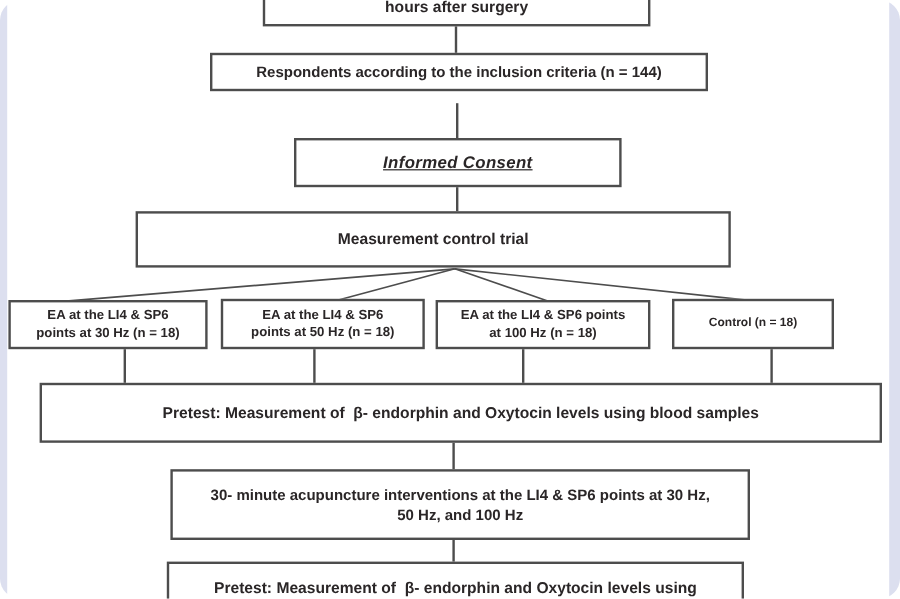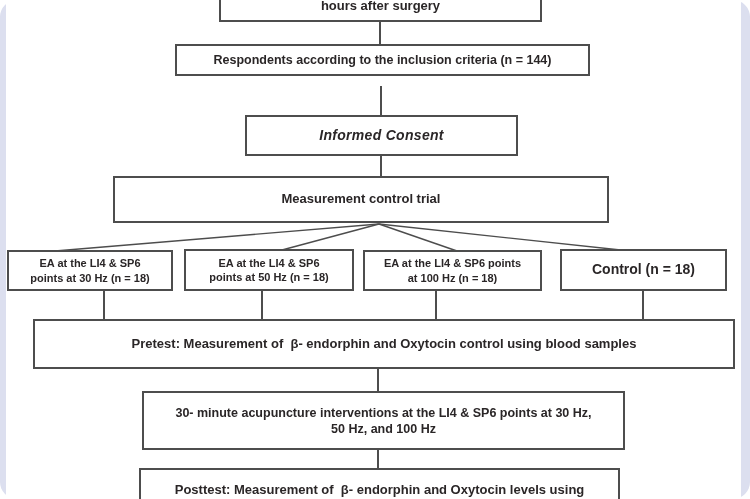--- a/index.html
+++ b/index.html
@@ -46,26 +46,26 @@
     font-size: 12.5px;
     line-height: 1.28;
     padding: 2px 6px;
   }
   .node .label { white-space: pre-wrap; }
 
   #n-surgery      { left: 219px; top: -28px; width: 323px; height: 50px;
                     align-items: flex-end; padding-bottom: 5px; font-size: 13px; }
   #n-respondents  { left: 175px; top: 44px;  width: 415px; height: 32px; font-size: 12.5px; }
   #n-consent      { left: 245px; top: 115px; width: 273px; height: 41px;
-                    font-style: italic; font-size: 14px; letter-spacing: 0.3px; }
+                    font-style: italic; font-size: 14px; letter-spacing: 0.3px; text-decoration: underline; }
   #n-randomized   { left: 113px; top: 176px; width: 496px; height: 47px; font-size: 13px; }
   #n-ea30         { left: 7px;   top: 250px; width: 166px; height: 41px; font-size: 11px; }
   #n-ea50         { left: 184px; top: 249px; width: 170px; height: 42px; font-size: 11px; }
   #n-ea100        { left: 363px; top: 250px; width: 179px; height: 41px; font-size: 11px; align-items: center; }
-  #n-control      { left: 560px; top: 249px; width: 167px; height: 42px; font-size: 14px; text-align: center; }
+  #n-control      { left: 560px; top: 249px; width: 135px; height: 42px; font-size: 10px; text-align: center; }
   #n-pretest      { left: 33px;  top: 319px; width: 702px; height: 50px; font-size: 13px; }
   #n-intervention { left: 142px; top: 391px; width: 483px; height: 59px; font-size: 12.5px; }
   #n-posttest     { left: 139px; top: 468px; width: 481px; height: 60px;
                     align-items: flex-start; padding-top: 12px; font-size: 13px; }
 </style>
 </head>
 <body>
 
 <div class="canvas">
 
@@ -121,25 +121,25 @@
   <div class="node" id="n-ea100">
     <span class="label">EA at the LI4 &amp; SP6 points
 at 100 Hz (n = 18)</span>
   </div>
 
   <div class="node" id="n-control">
     <span class="label">Control (n = 18)</span>
   </div>
 
   <div class="node" id="n-pretest">
-    <span class="label">Pretest: Measurement of  β- endorphin and Oxytocin control using blood samples</span>
+    <span class="label">Pretest: Measurement of  β- endorphin and Oxytocin levels using blood samples</span>
   </div>
 
   <div class="node" id="n-intervention">
     <span class="label">30- minute acupuncture interventions at the LI4 &amp; SP6 points at 30 Hz,
 50 Hz, and 100 Hz</span>
   </div>
 
   <div class="node" id="n-posttest">
-    <span class="label">Posttest: Measurement of  β- endorphin and Oxytocin levels using</span>
+    <span class="label">Pretest: Measurement of  β- endorphin and Oxytocin levels using</span>
   </div>
 
 </div>
 
 </body></html>

